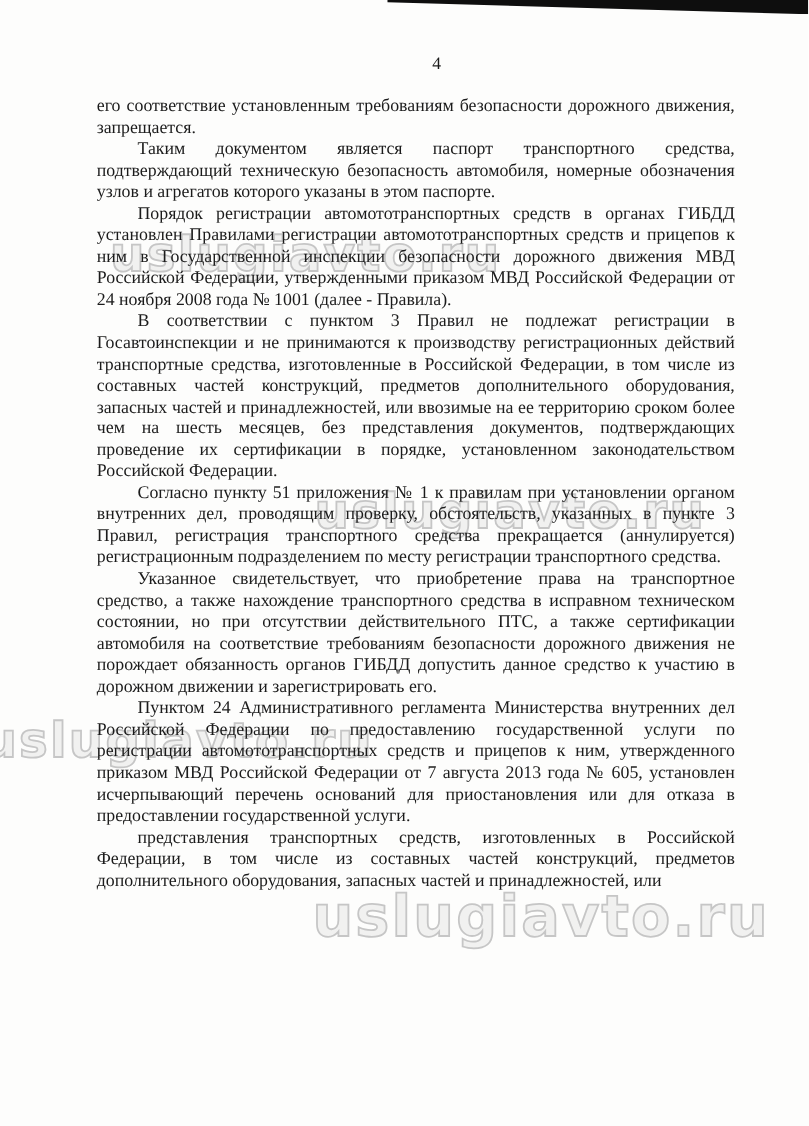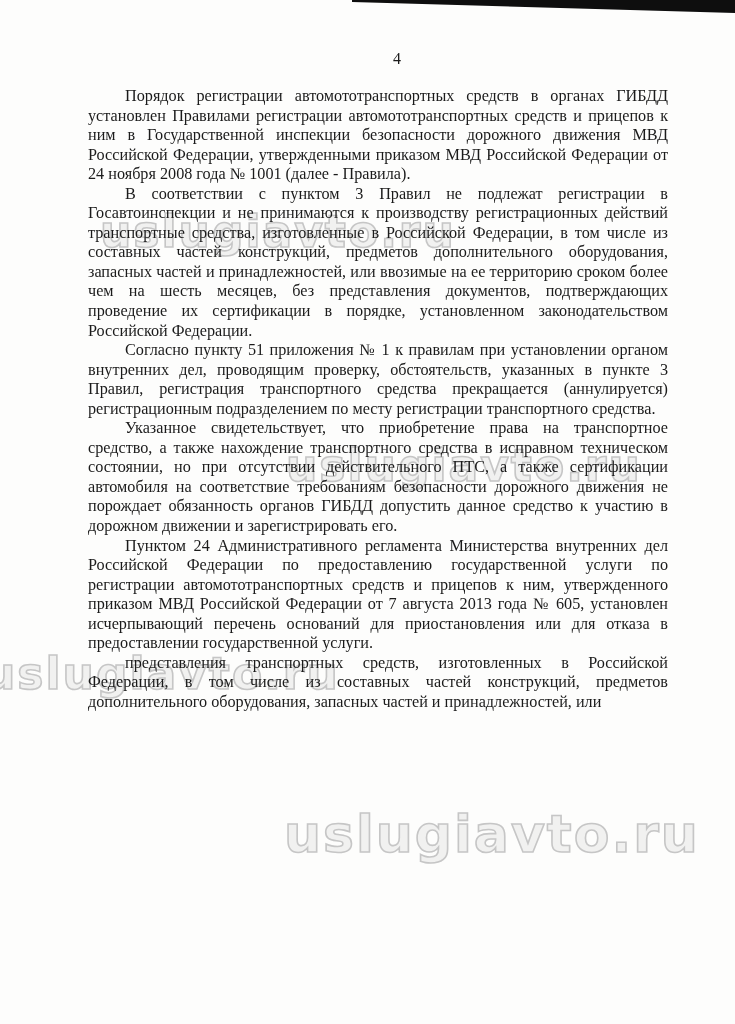--- a/index.html
+++ b/index.html
@@ -79,20 +79,22 @@
   <div class="scan-edge"></div>
 
   <div class="wm wm1">uslugiavto.ru</div>
   <div class="wm wm2">uslugiavto.ru</div>
   <div class="wm wm3">uslugiavto.ru</div>
   <div class="wm wm4">uslugiavto.ru</div>
 
   <div class="page-number">4</div>
 
   <div class="content">
+    <p class="no-indent">его соответствие установленным требованиям безопасности дорожного движения, запрещается.</p>
+    <p>Таким документом является паспорт транспортного средства, подтверждающий техническую безопасность автомобиля, номерные обозначения узлов и агрегатов которого указаны в этом паспорте.</p>
     <p>Порядок регистрации автомототранспортных средств в органах ГИБДД установлен Правилами регистрации автомототранспортных средств и прицепов к ним в Государственной инспекции безопасности дорожного движения МВД Российской Федерации, утвержденными приказом МВД Российской Федерации от 24 ноября 2008 года № 1001 (далее - Правила).</p>
     <p>В соответствии с пунктом 3 Правил не подлежат регистрации в Госавтоинспекции и не принимаются к производству регистрационных действий транспортные средства, изготовленные в Российской Федерации, в том числе из составных частей конструкций, предметов дополнительного оборудования, запасных частей и принадлежностей, или ввозимые на ее территорию сроком более чем на шесть месяцев, без представления документов, подтверждающих проведение их сертификации в порядке, установленном законодательством Российской Федерации.</p>
     <p>Согласно пункту 51 приложения № 1 к правилам при установлении органом внутренних дел, проводящим проверку, обстоятельств, указанных в пункте 3 Правил, регистрация транспортного средства прекращается (аннулируется) регистрационным подразделением по месту регистрации транспортного средства.</p>
     <p>Указанное свидетельствует, что приобретение права на транспортное средство, а также нахождение транспортного средства в исправном техническом состоянии, но при отсутствии действительного ПТС, а также сертификации автомобиля на соответствие требованиям безопасности дорожного движения не порождает обязанность органов ГИБДД допустить данное средство к участию в дорожном движении и зарегистрировать его.</p>
     <p>Пунктом 24 Административного регламента Министерства внутренних дел Российской Федерации по предоставлению государственной услуги по регистрации автомототранспортных средств и прицепов к ним, утвержденного приказом МВД Российской Федерации от 7 августа 2013 года № 605, установлен исчерпывающий перечень оснований для приостановления или для отказа в предоставлении государственной услуги.</p>
     <p>представления транспортных средств, изготовленных в Российской Федерации, в том числе из составных частей конструкций, предметов дополнительного оборудования, запасных частей и принадлежностей, или</p>
   </div>
 
 </div>
 

